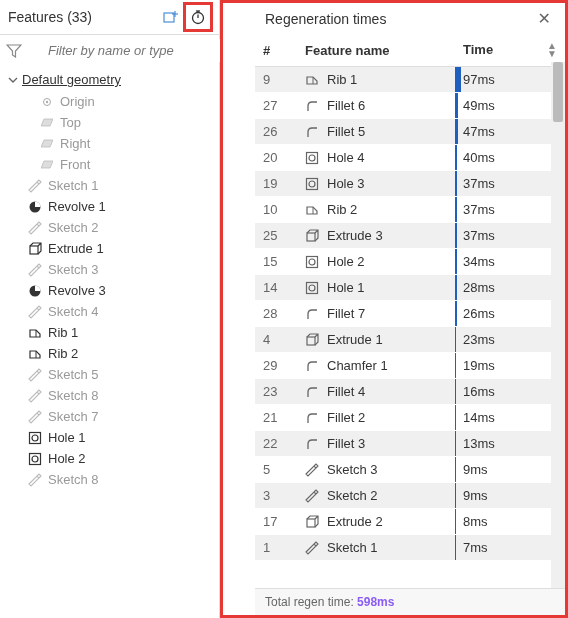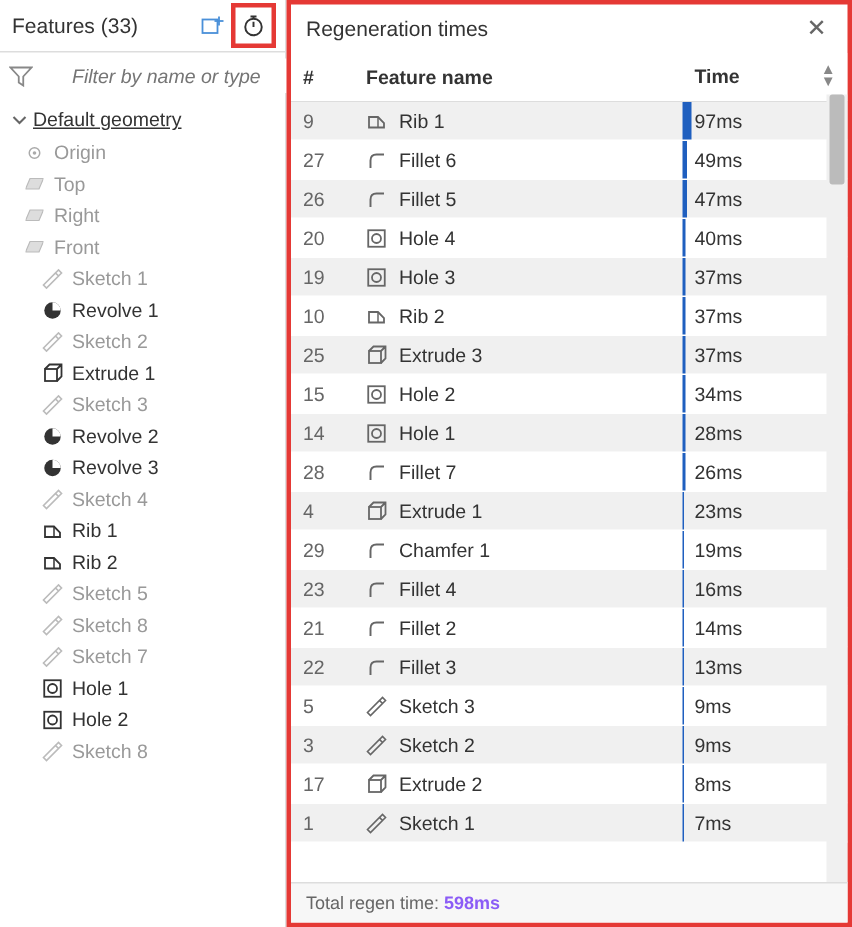--- a/index.html
+++ b/index.html
@@ -1,41 +1,41 @@
 <!DOCTYPE html>
 <html><head>
 <meta charset="utf-8">
 <style>
 * { box-sizing: border-box; margin: 0; padding: 0; }
 body { font-family: Arial, Helvetica, sans-serif; font-size: 13px; color: #333; background: #fff; width: 568px; height: 618px; overflow: hidden; position: relative; }
 
 .container { display: flex; height: 100%; }
 
 
-.left-panel { width: 191px; flex-shrink: 0; display: flex; flex-direction: column; border-right: 1px solid #ddd; }
+.left-panel { width: 220px; flex-shrink: 0; display: flex; flex-direction: column; border-right: 1px solid #ddd; }
 .left-header { display: flex; align-items: center; padding: 6px 4px 6px 8px; border-bottom: 1px solid #ddd; }
 .features-title { font-size: 14px; color: #333; flex: 1; }
 .header-icons { display: flex; gap: 2px; align-items: center; }
 .icon-btn { width: 20px; height: 20px; display: flex; align-items: center; justify-content: center; cursor: pointer; }
 .timer-highlight { border: 3px solid #e53935; padding: 2px; margin: -4px 2px -4px 0; }
 
 .filter-row { display: flex; align-items: center; padding: 4px 6px; gap: 24px; }
 .filter-icon { color: #888; }
 .filter-input { flex: 1; border: none; font-style: italic; font-size: 13px; color: #999; padding: 4px 2px; outline: none; }
 
 .tree { flex: 1; overflow-y: auto; padding: 2px 0; }
 .tree-group { padding: 4px 8px; display: flex; align-items: center; gap: 4px; cursor: pointer; }
 .tree-group-label { font-size: 13px; text-decoration: underline; }
 .tree-item { padding: 3px 8px 3px 28px; display: flex; align-items: center; gap: 6px; color: #999; cursor: pointer; }
-.tree-item.indented { padding-left: 16px; }
+.tree-item.indented { padding-left: 40px; }
 .tree-item.active { color: #333; }
 .tree-item-icon { width: 14px; height: 14px; display: flex; align-items: center; justify-content: center; flex-shrink: 0; }
 
 
-.right-panel { flex: 1; display: flex; flex-direction: column; border: 3px solid #e53935; position: relative; }
+.right-panel { flex: 1; display: flex; flex-direction: column; border: 3px solid #e53935; position: relative; padding-left: 32px; }
 .right-header { display: flex; align-items: center; padding: 6px 10px; }
 .right-title { font-size: 14px; flex: 1; }
 .close-btn { font-size: 16px; color: #666; cursor: pointer; padding: 0 4px; }
 
 .table-wrap { flex: 1; overflow-y: auto; position: relative; }
 .regen-table { width: 100%; border-collapse: collapse; }
 .regen-table thead th { text-align: left; padding: 8px 8px; border-bottom: 1px solid #ddd; font-weight: bold; font-size: 13px; background: #fff; position: sticky; top: 0; }
 .regen-table th.col-num { width: 42px; }
 .regen-table th.col-time { width: 110px; }
 .sort-arrows { float: right; color: #888; font-size: 10px; line-height: 8px; display: inline-flex; flex-direction: column; }
@@ -180,29 +180,20 @@
             </span>
             <span>Sketch 3</span>
           </div>
           <div class="tree-item active">
             <span class="tree-item-icon">
               <svg width="14" height="14" viewBox="0 0 14 14">
                 <circle cx="7" cy="7" r="5.5" fill="#333"></circle>
                 <path d="M7 1.5 A5.5 5.5 0 0 1 12.5 7 L7 7 Z" fill="#fff"></path>
               </svg>
             </span>
-            <span>Revolve 2</span>
-          </div>
-          <div class="tree-item active">
-            <span class="tree-item-icon">
-              <svg width="14" height="14" viewBox="0 0 14 14">
-                <circle cx="7" cy="7" r="5.5" fill="#333"></circle>
-                <path d="M7 1.5 A5.5 5.5 0 0 1 12.5 7 L7 7 Z" fill="#fff"></path>
-              </svg>
-            </span>
             <span>Revolve 3</span>
           </div>
           <div class="tree-item">
             <span class="tree-item-icon">
               <svg width="14" height="14" viewBox="0 0 14 14">
                 <path d="M2 12 L10 4 L12 6 L4 14 Z M10 4 L12 2 L14 4 L12 6" fill="none" stroke="#bbb" stroke-width="1.1" transform="translate(-1,-1)"></path>
               </svg>
             </span>
             <span>Sketch 4</span>
           </div>

